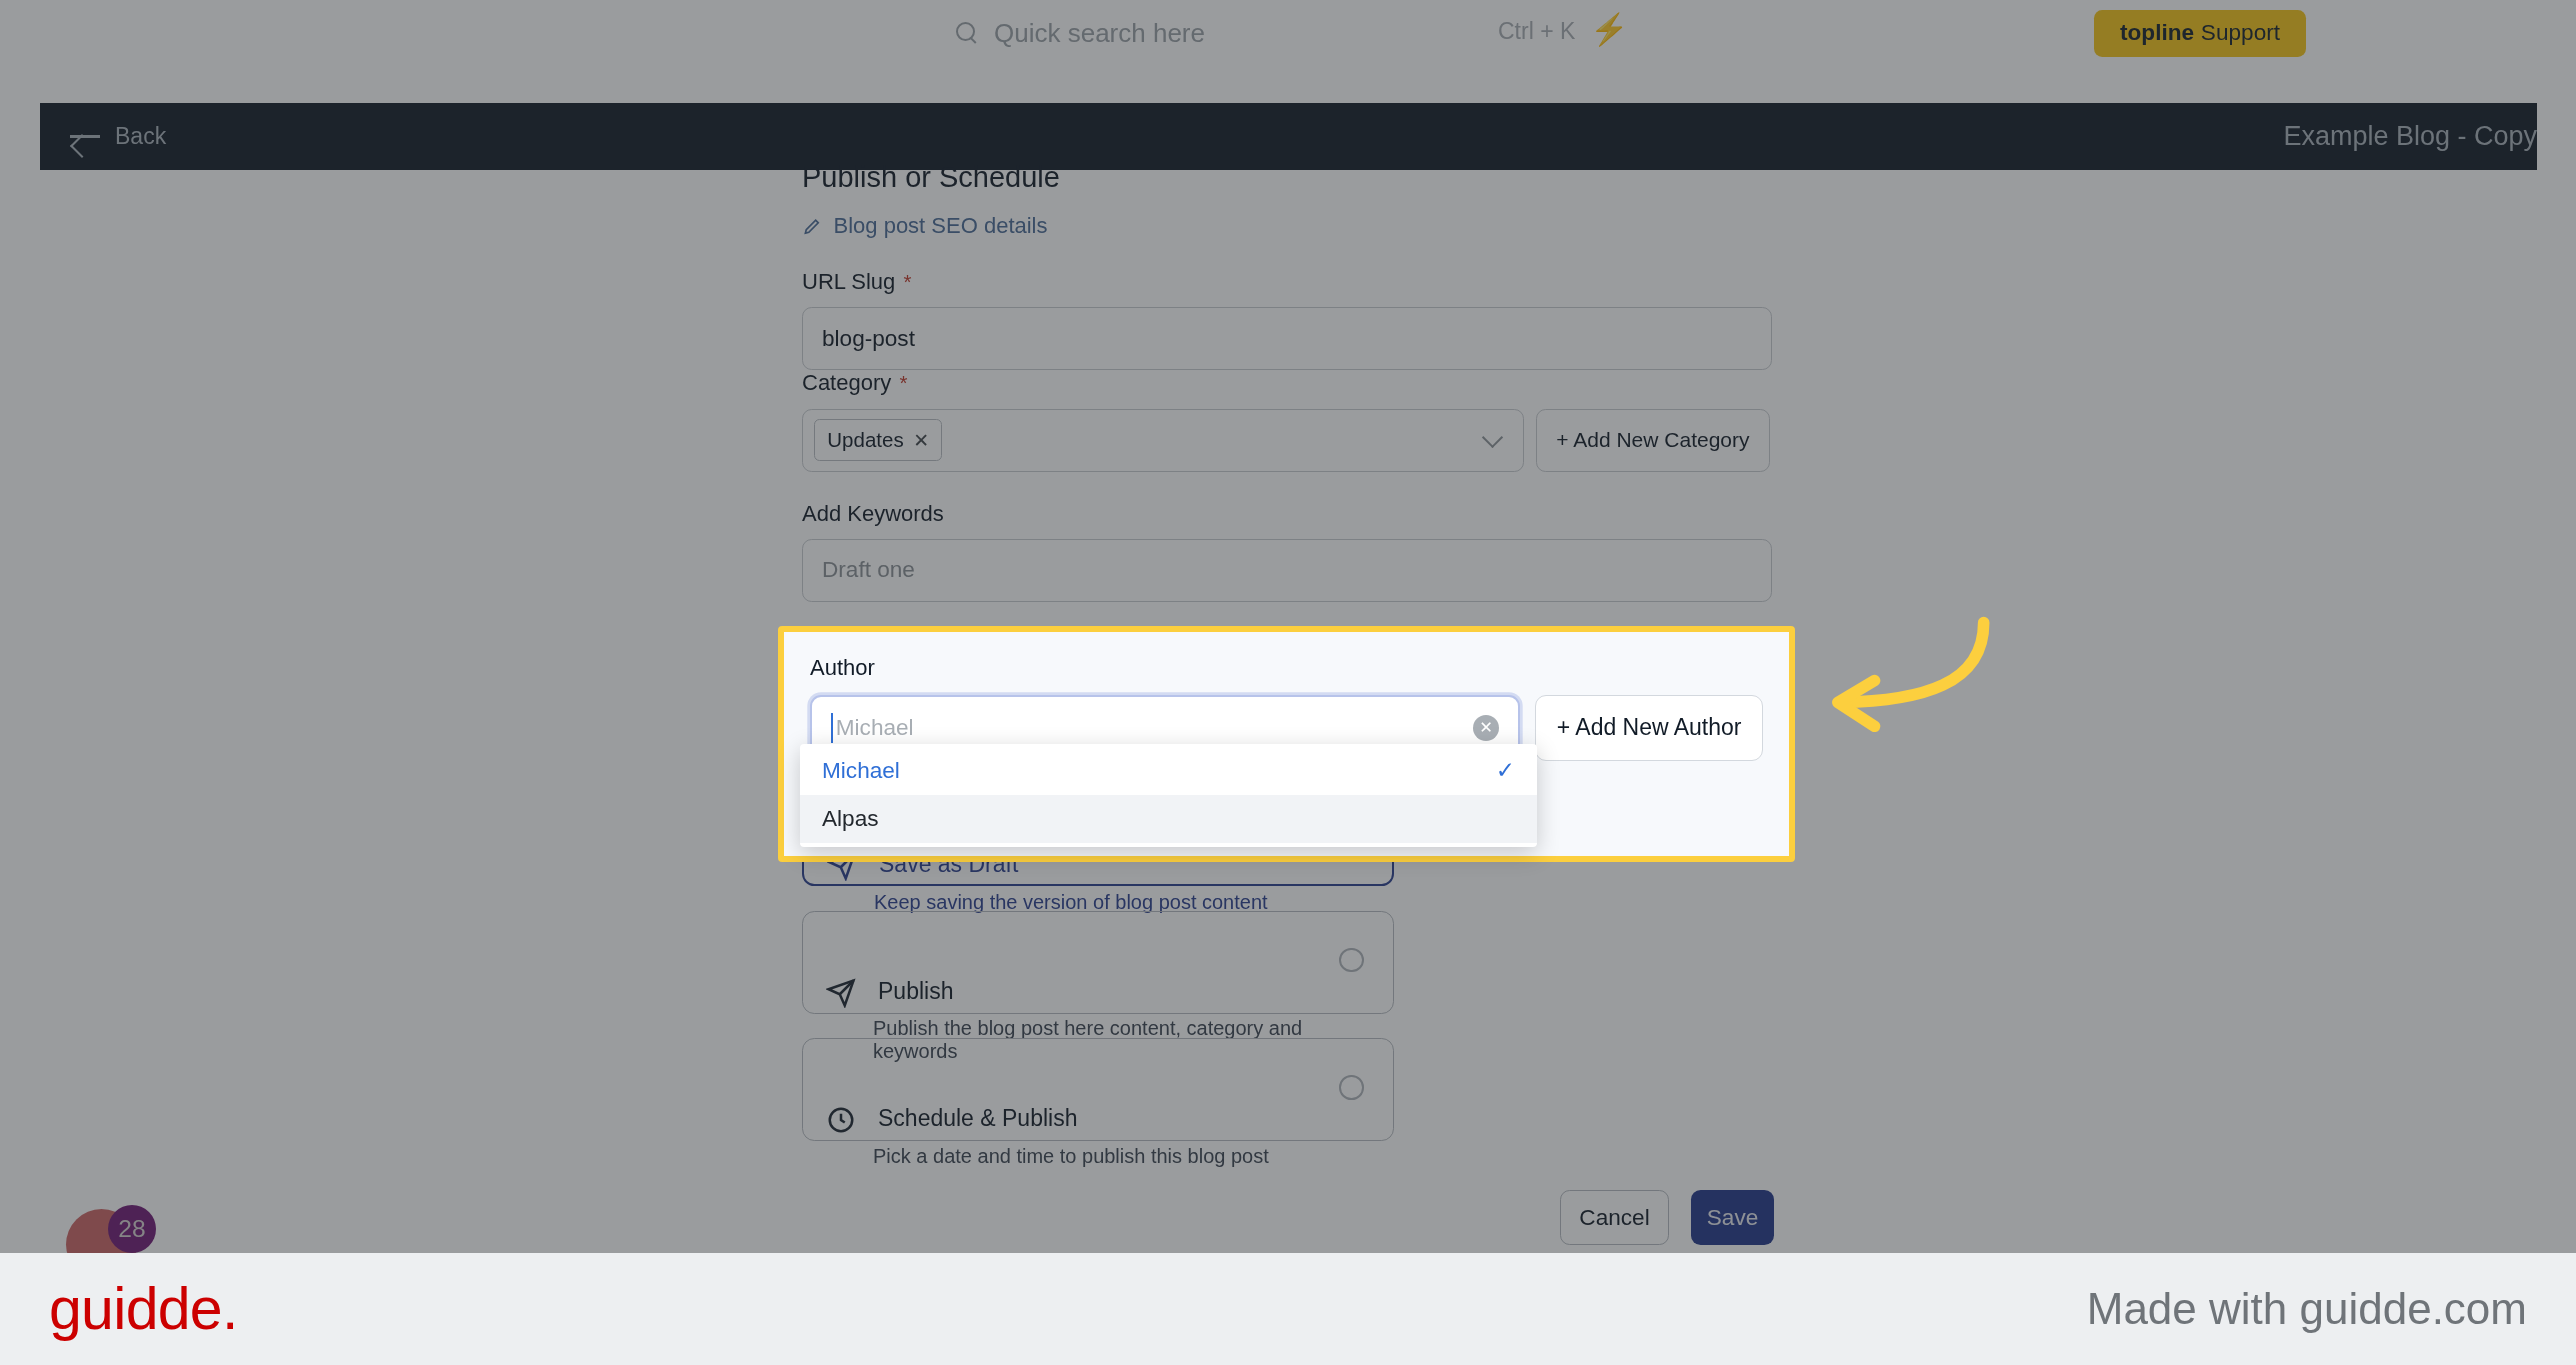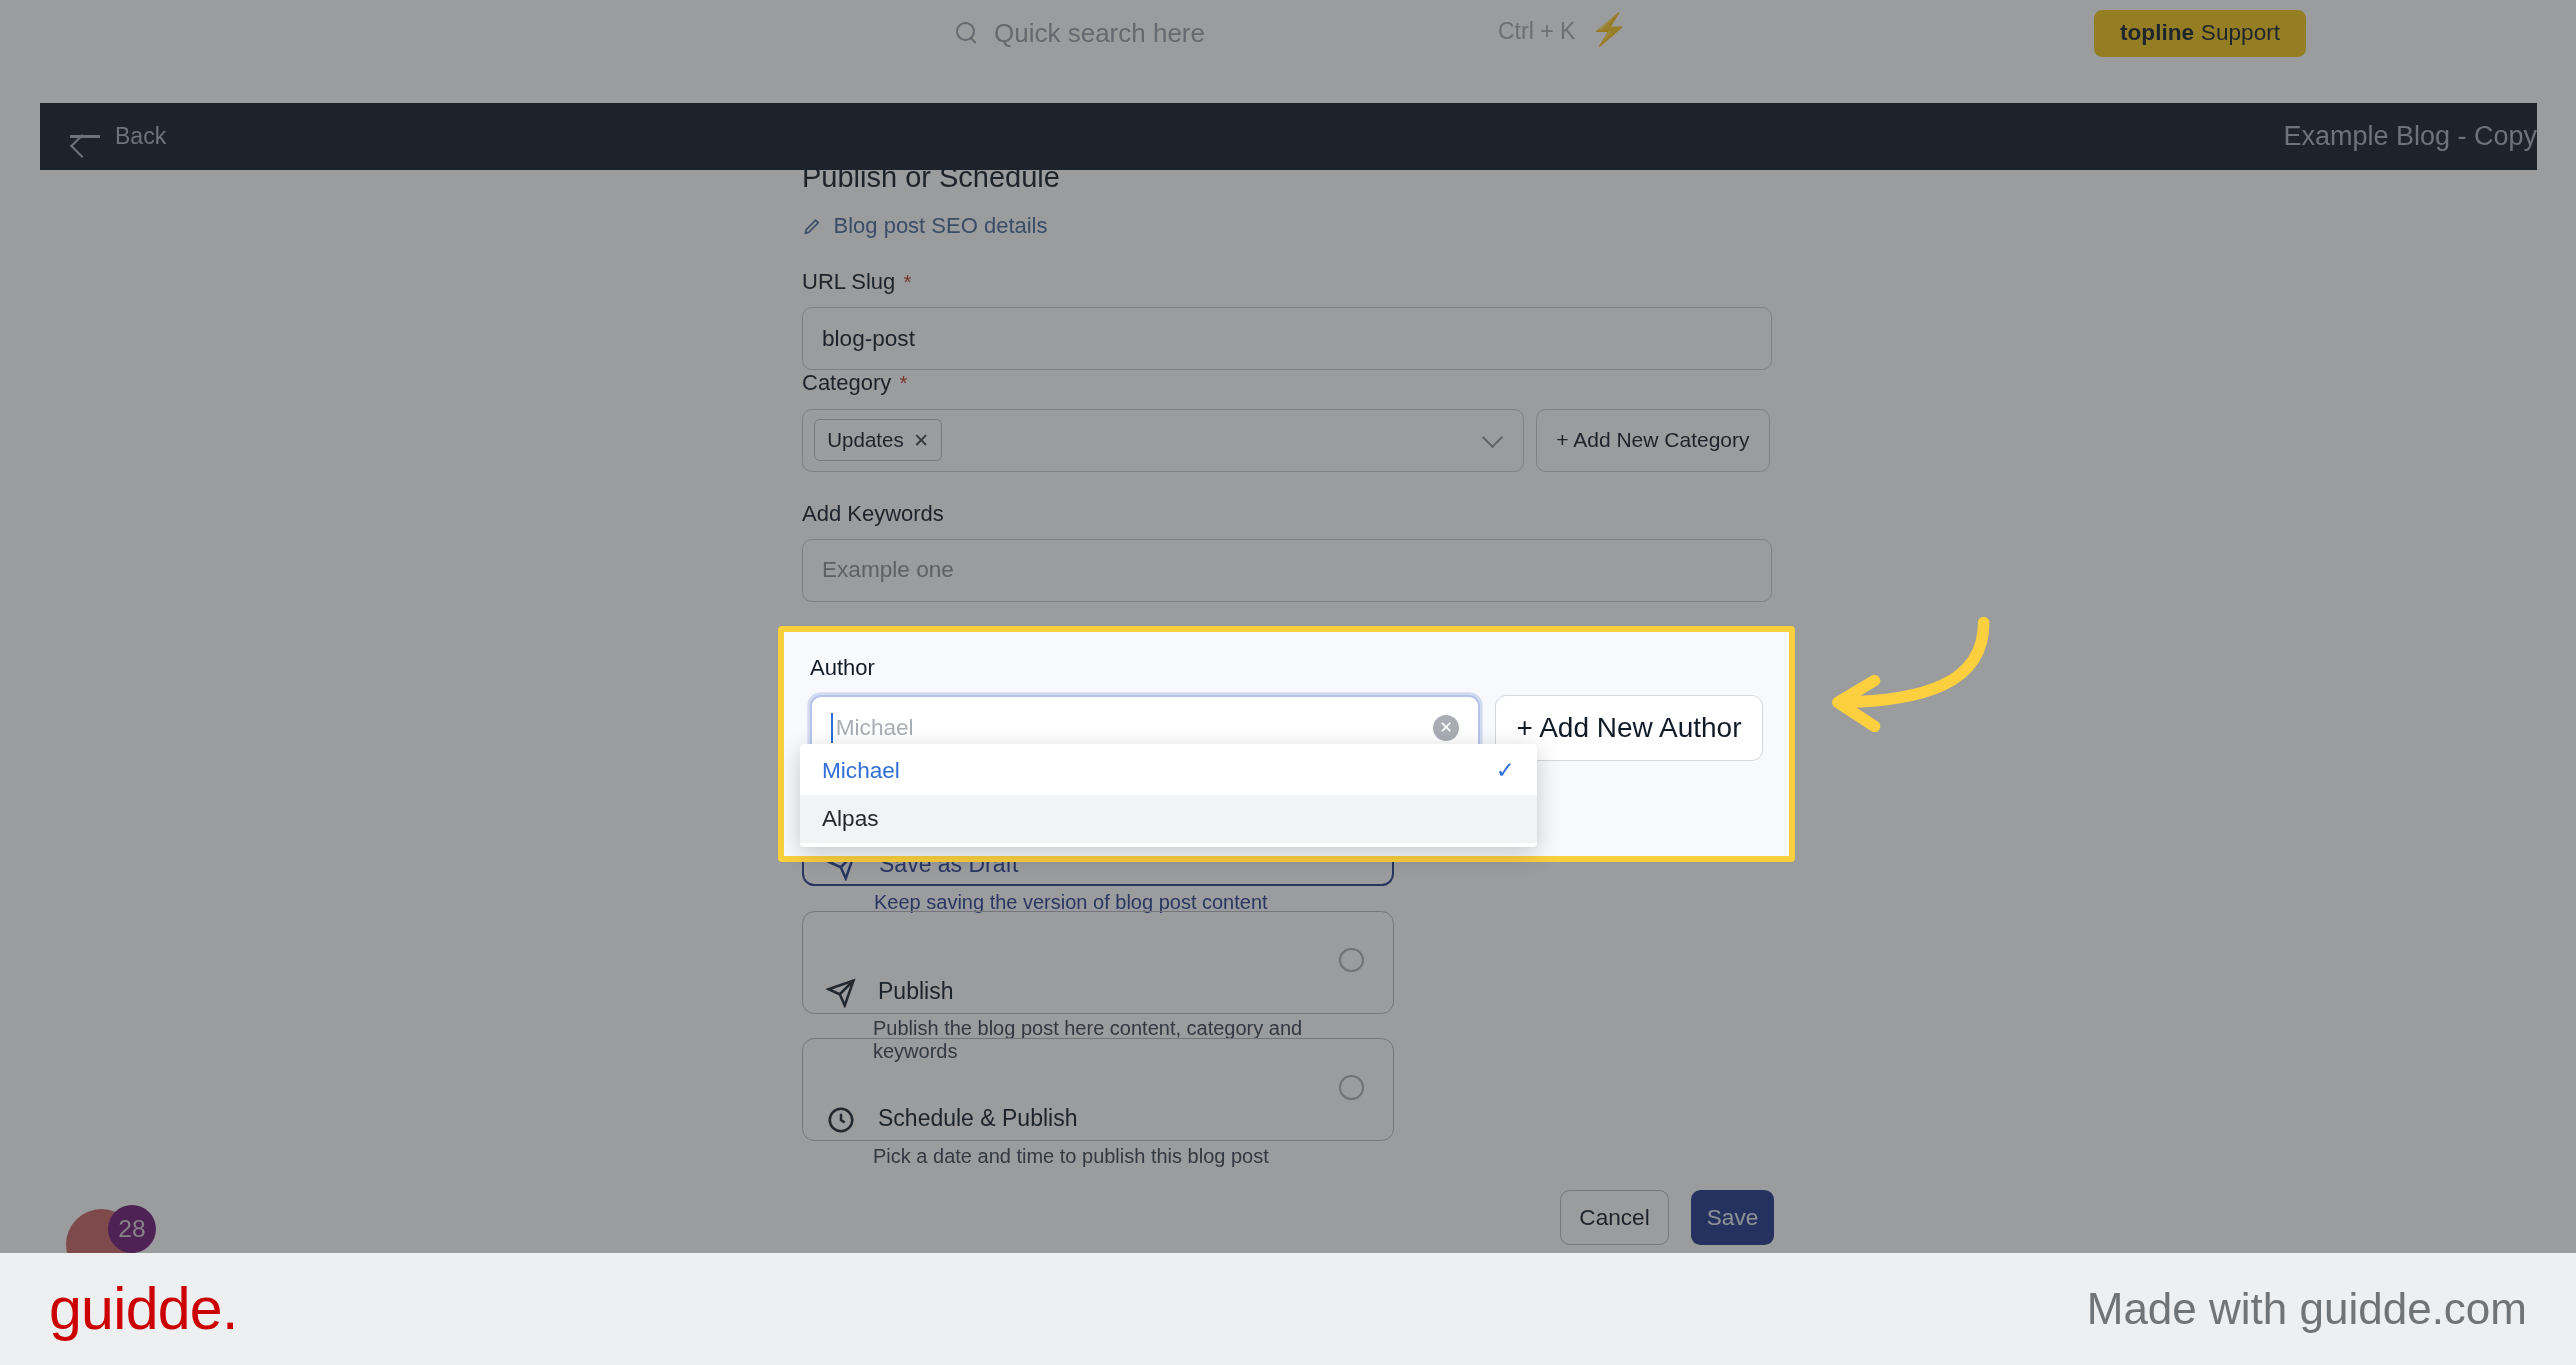--- a/index.html
+++ b/index.html
@@ -443,21 +443,21 @@
     align-items: center;
     justify-content: center;
     cursor: pointer;
   }
   .add-author-btn {
     height: 66px;
     padding: 0 20.5px;
     border: 1.4px solid #d3d8de;
     border-radius: 11px;
     background: #ffffff;
-    font-size: 28px;
+    font-size: 23px;
     color: #111b27;
     display: flex;
     align-items: center;
     gap: 6.8px;
     white-space: nowrap;
     cursor: pointer;
     font-family: "Liberation Sans", sans-serif;
   }
 
   
@@ -575,21 +575,21 @@
         <button class="ghost-btn">
           <span>+ Add New Category</span>
         </button>
       </div>
 
       
       <div class="field-label">
         <span>Add Keywords</span>
       </div>
       <div class="placeholder-input">
-        <span>Example one</span>
+        <span>Draft one</span>
       </div>
     </div>
 
     <div class="option-cards">
 
       <div class="opt-card selected">
         <div class="opt-head">
           <svg class="opt-icon" viewBox="0 0 24 24" fill="none" stroke="#2b3f8f" stroke-width="2">
             <path d="M22 2L11 13"></path>
               <path d="M22 2l-7 20-4-9-9-4z"></path>

